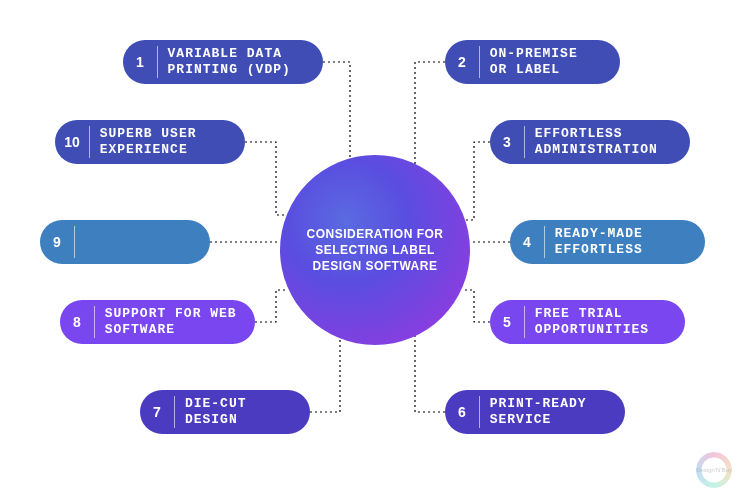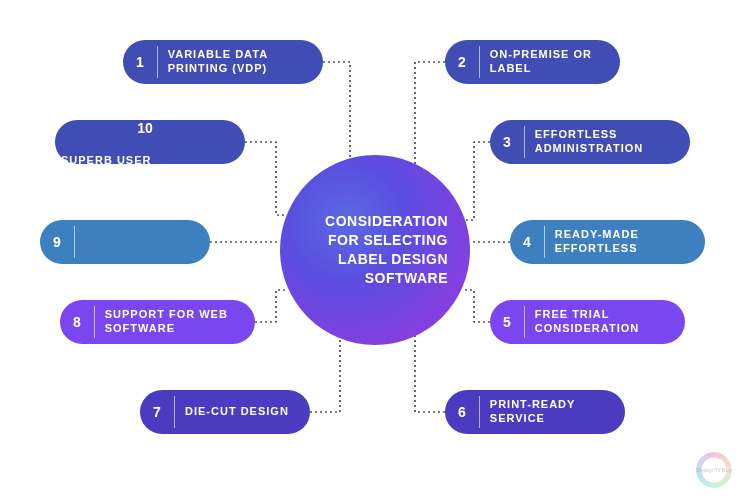--- a/index.html
+++ b/index.html
@@ -5,24 +5,24 @@
   * { box-sizing: border-box; margin: 0; padding: 0; }
   body { width: 750px; height: 500px; background: #fff; font-family: Arial, Helvetica, sans-serif; position: relative; overflow: hidden; }
   .canvas { position: relative; width: 750px; height: 500px; }
   .center-circle {
     position: absolute;
     left: 280px; top: 155px;
     width: 190px; height: 190px;
     border-radius: 50%;
     background: radial-gradient(circle at 35% 35%, #5a6be0 0%, #5a4de0 35%, #8a3de0 80%, #b03de0 100%);
     display: flex; align-items: center; justify-content: center;
-    text-align: right;
+    text-align: center;
     color: #fff;
     font-weight: 700;
-    font-size: 14px;
+    font-size: 12px;
     line-height: 1.35;
     letter-spacing: 0.5px;
     padding: 22px;
   }
   .pill {
     position: absolute;
     height: 44px;
     border-radius: 22px;
     color: #fff;
     display: flex; align-items: center;
@@ -32,24 +32,25 @@
     width: 22px; text-align: center;
     font-weight: 600; font-size: 14px;
     flex: 0 0 22px;
   }
   .divider {
     width: 1px; align-self: stretch;
     margin: 6px 10px 6px 6px;
     background: rgba(255,255,255,0.6);
   }
   .label {
-    font-size: 11px;
+    font-size: 13px;
     font-weight: 600;
     letter-spacing: 1px;
     line-height: 1.25;
+    font-family: Liberation Mono, monospace;
   }
   svg.connectors { position: absolute; left: 0; top: 0; width: 750px; height: 500px; pointer-events: none; }
   .dot { stroke: #000; stroke-width: 1.2; stroke-dasharray: 2 3; fill: none; }
   .logo {
     position: absolute; right: 18px; bottom: 12px;
     width: 36px; height: 36px; border-radius: 50%;
     background: conic-gradient(#e05a9a, #e0ae5a, #5ae0b4, #5a9ae0, #e05a9a);
     -webkit-mask: radial-gradient(circle, transparent 12px, #000 13px);
             mask: radial-gradient(circle, transparent 12px, #000 13px);
     opacity: 0.35;
@@ -100,39 +101,39 @@
       <span class="label">EFFORTLESS ADMINISTRATION</span>
     </div>
     <div class="pill" style="left: 510px; top: 220px; width: 195px; background: rgb(61, 127, 191);">
       <span class="num">4</span>
       <span class="divider"></span>
       <span class="label">READY-MADE EFFORTLESS</span>
     </div>
     <div class="pill" style="left: 490px; top: 300px; width: 195px; background: rgb(122, 70, 240);">
       <span class="num">5</span>
       <span class="divider"></span>
-      <span class="label">FREE TRIAL CONSIDERATION</span>
+      <span class="label">FREE TRIAL OPPORTUNITIES</span>
     </div>
     <div class="pill" style="left: 445px; top: 390px; width: 180px; background: rgb(75, 59, 192);">
       <span class="num">6</span>
       <span class="divider"></span>
       <span class="label">PRINT-READY SERVICE</span>
     </div>
     <div class="pill" style="left: 140px; top: 390px; width: 170px; background: rgb(75, 59, 192);">
       <span class="num">7</span>
       <span class="divider"></span>
       <span class="label">DIE-CUT DESIGN</span>
     </div>
     <div class="pill" style="left: 60px; top: 300px; width: 195px; background: rgb(122, 70, 240);">
       <span class="num">8</span>
       <span class="divider"></span>
       <span class="label">SUPPORT FOR WEB SOFTWARE</span>
     </div>
     <div class="pill" style="left: 40px; top: 220px; width: 170px; background: rgb(61, 127, 191);">
       <span class="num">9</span>
       <span class="divider"></span>
     </div>
-    <div class="pill" style="left: 55px; top: 120px; width: 190px; background: rgb(63, 77, 181); flex-direction: column;">
+    <div class="pill" style="left: 55px; top: 120px; width: 190px; background: rgb(63, 77, 181);">
       <span class="num">10</span>
       <span class="divider"></span>
       <span class="label">SUPERB USER EXPERIENCE</span>
     </div>
   </div>
 
 </body></html>

